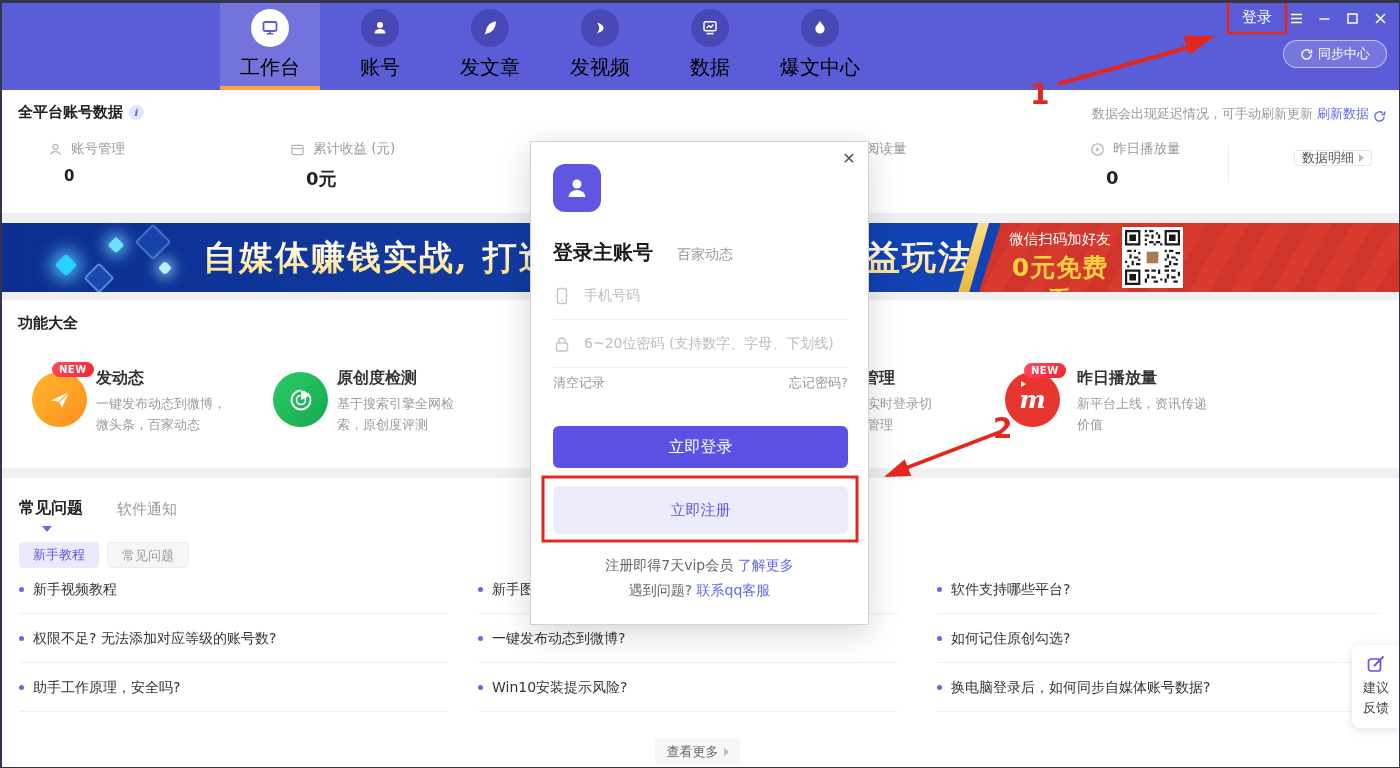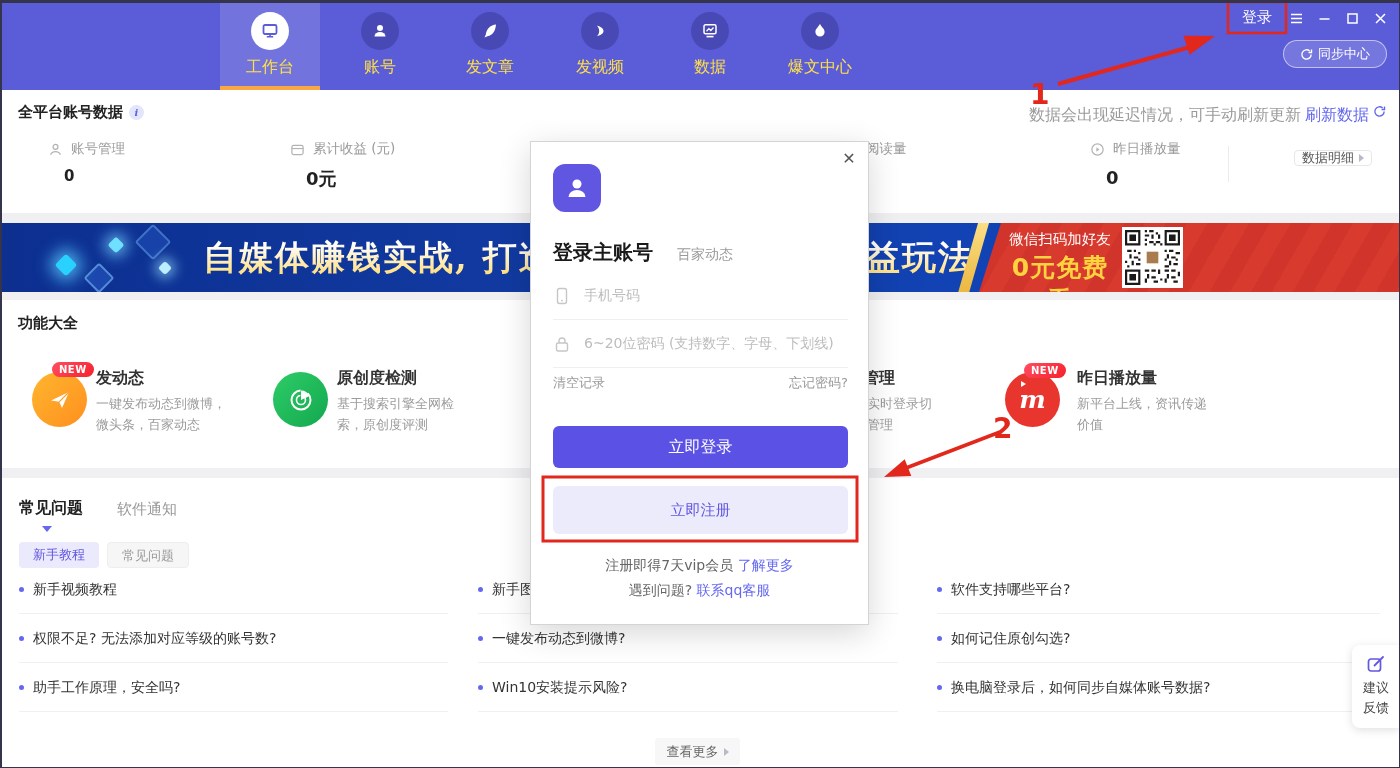--- a/index.html
+++ b/index.html
@@ -6,35 +6,35 @@
   html,body { width:1400px; height:768px; overflow:hidden; }
   body { font-family:"DejaVu Sans","Liberation Sans",sans-serif; background:#f0f0f2; }
   .app { position:relative; width:1400px; height:768px; background:#f0f0f2; overflow:hidden; }
   .frame { position:absolute; inset:0; border:1px solid #34344a; border-top-width:3px; border-left-width:2px; pointer-events:none; z-index:60; }
 
   
   .header { position:absolute; left:0; top:0; width:1400px; height:90px; background:#5b5cd8; }
   .nav { position:absolute; left:220px; top:0; height:90px; display:flex; }
   .nav-item { position:relative; width:100px; margin-right:10px; height:90px; display:flex; flex-direction:column; align-items:center; justify-content:center; gap:7px; cursor:pointer; }
   .nav-item .circ { width:38px; height:38px; border-radius:50%; background:rgba(10,10,60,.22); display:flex; align-items:center; justify-content:center; }
-  .nav-item .lbl { color:#fde047; font-size:16px;text-align:center; }
+  .nav-item .lbl { color:#000000; font-size:20px;text-align:center; }
   .nav-item.active { background:rgba(255,255,255,.14); }
   .nav-item.active::after { content:""; position:absolute; left:0; bottom:0; width:100%; height:4px; background:#f7a842; }
   .nav-item.active .circ { background:#fff; }
 
   .login-btn { position:absolute; left:1228px; top:2px; width:58px; height:31px; line-height:31px; text-align:center; color:#fff; font-size:15px; cursor:pointer; }
   .win-controls { position:absolute; right:12px; top:11px; display:flex; gap:13px; }
   .win-controls .wc { width:15px; height:15px; display:flex; align-items:center; justify-content:center; cursor:pointer; }
   .sync-btn { position:absolute; left:1283px; top:40px; width:104px; height:28px; border-radius:15px; background:rgba(255,255,255,.16); border:1px solid rgba(255,255,255,.55); color:#fff; font-size:13px; display:flex; align-items:center; justify-content:center; gap:5px; cursor:pointer; }
 
   
   .stats { position:absolute; left:0; top:90px; width:1400px; height:123px; background:#fff; }
   .stats-title { position:absolute; left:18px; top:13px; font-size:15px; font-weight:bold; color:#222; display:flex; align-items:center; gap:6px; }
   .info-i { width:15px; height:15px; border-radius:50%; background:#e3e5fb; color:#5a64e8; font-size:10px; font-style:italic; font-weight:bold; display:inline-flex; align-items:center; justify-content:center; font-family:"DejaVu Serif","Liberation Serif",serif; }
-  .stats-note { position:absolute; right:14px; top:15px; font-size:16px; color:#9a9a9a; display:flex; align-items:flex-start; gap:4px; }
+  .stats-note { position:absolute; right:14px; top:15px; font-size:13px; color:#9a9a9a; display:flex; align-items:flex-end; gap:4px; }
   .stats-note .link { color:#6468ef; cursor:pointer; }
   .stat { position:absolute; top:50px; }
   .stat .s-label { display:flex; align-items:center; gap:8px; font-size:13.5px; color:#9a9a9a; }
   .stat .s-value { margin-top:9px; margin-left:16px; font-size:15px; font-weight:bold; color:#222; }
   .stat .s-value.big { font-size:18px; }
   .v-div { position:absolute; left:1228px; top:56px; width:1px; height:36px; background:#ececec; }
   .detail-btn { position:absolute; left:1294px; top:60px; width:78px; height:16px; border:1px solid #e7e7e7; border-radius:4px; background:#fff; color:#555; font-size:13px; display:flex; align-items:center; justify-content:center; gap:5px; cursor:pointer; }
   .caret-r { width:0; height:0; border-top:4px solid transparent; border-bottom:4px solid transparent; border-left:5px solid #b9b9c9; }
 
   

